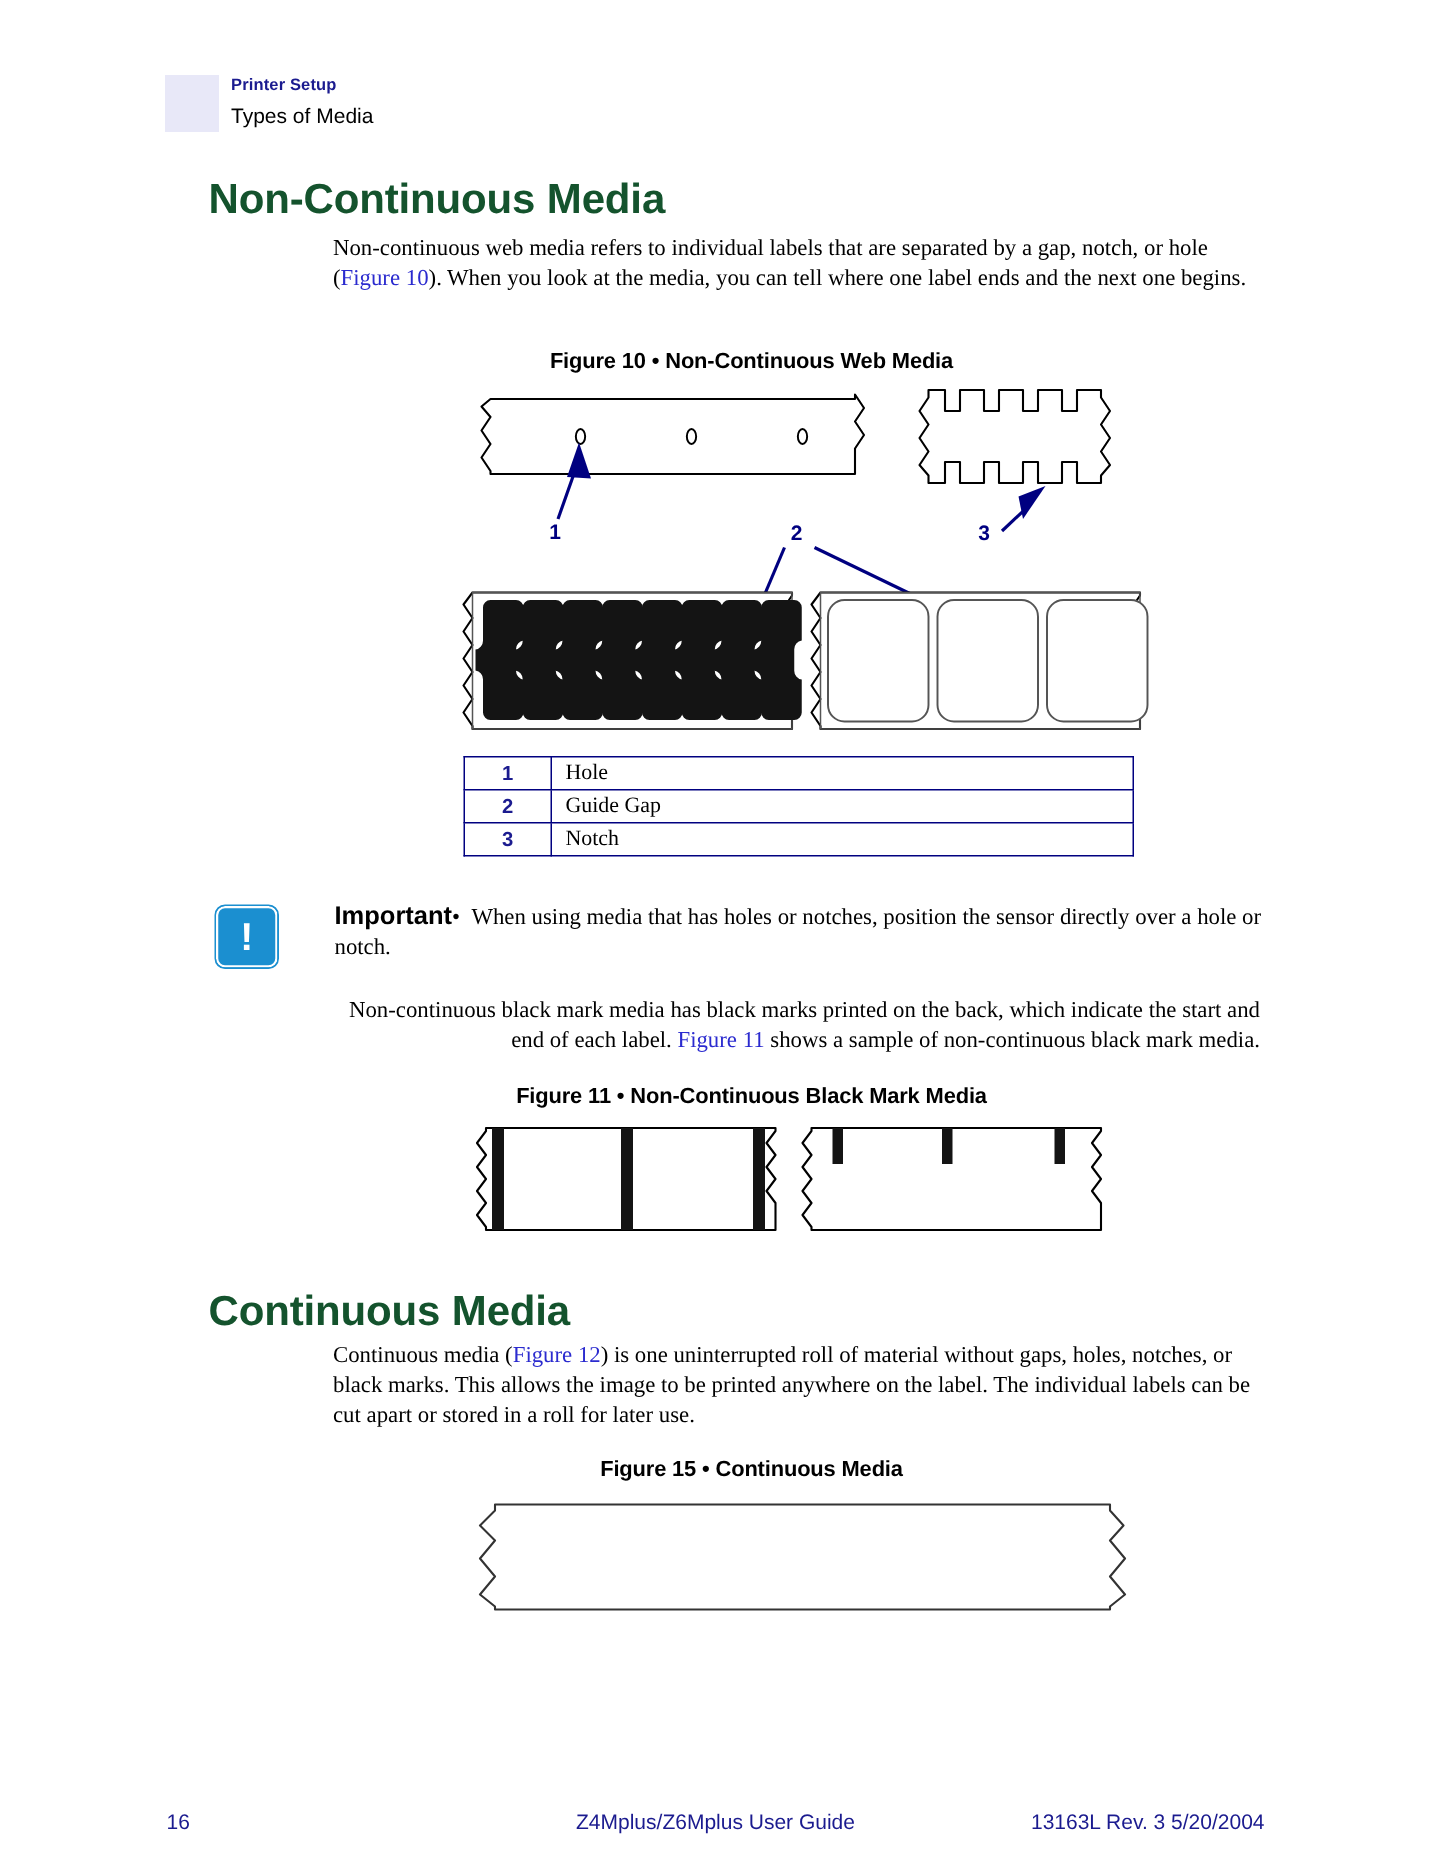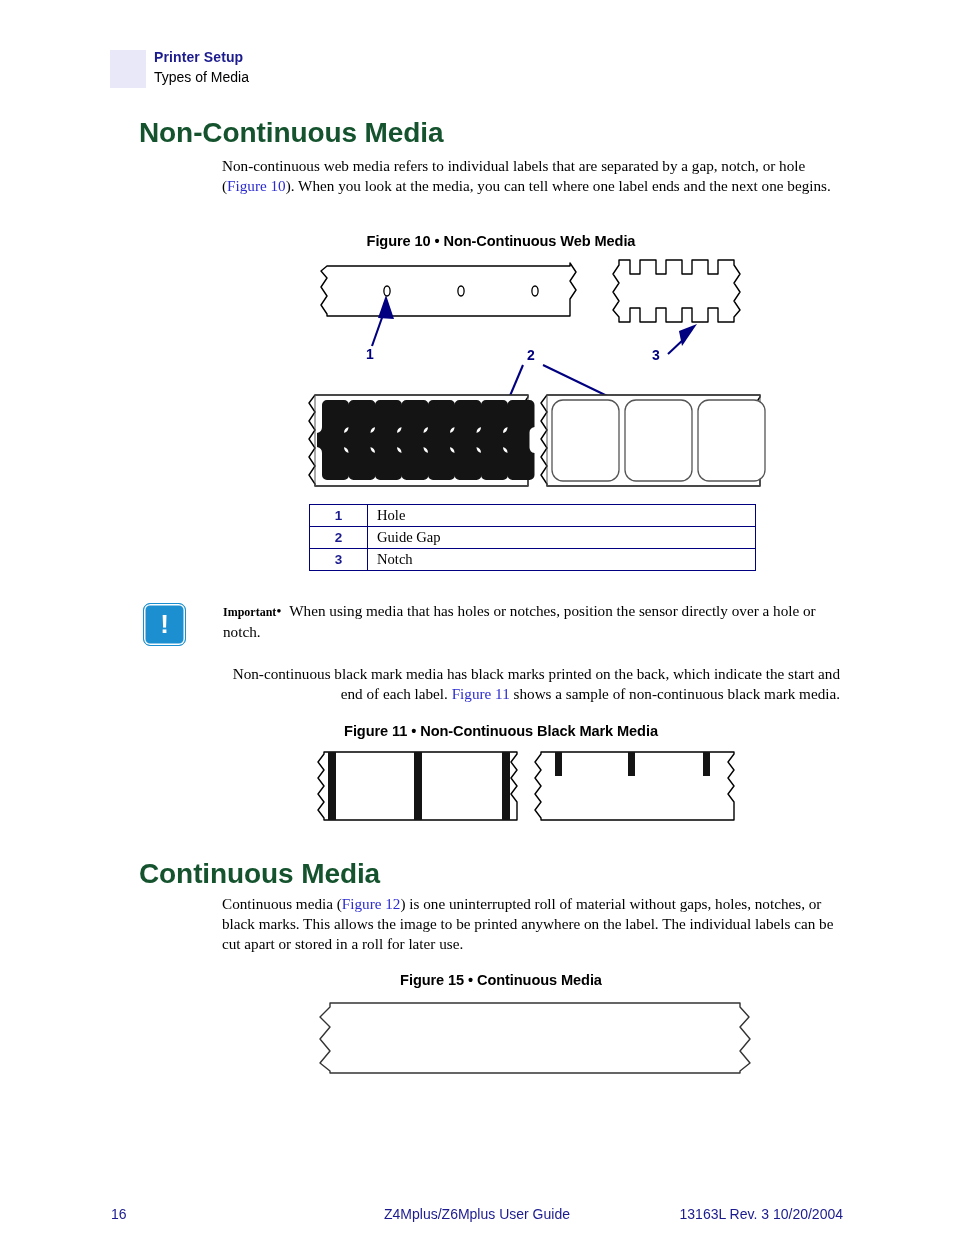--- a/index.html
+++ b/index.html
@@ -29,21 +29,21 @@
     height: 38px;
     background: #e8e8f8;
   }
   #header-text {
     position: absolute;
     left: 44px;
     top: 0;
     font-family: "Liberation Sans", sans-serif;
   }
   #header-chapter {
-    font-size: 14px;
+    font-size: 11px;
     font-weight: bold;
     color: #1b1b8f;
     letter-spacing: 0.1px;
     line-height: 19px;
   }
   #header-section {
     font-size: 14px;
     color: #000000;
     line-height: 20px;
   }
@@ -144,22 +144,22 @@
     position: absolute;
     left: 80px;
     top: 0;
     width: 620px;
     font-family: "Liberation Serif", serif;
     font-size: 15.2px;
     line-height: 20.2px;
     color: #000000;
   }
   #important-body b {
-    font-family: Liberation Serif, serif;
-    font-size: 12px;
+    font-family: Liberation Sans, sans-serif;
+    font-size: 17px;
     font-weight: bold;
   }
 
   
   #page-footer {
     position: absolute;
     left: 0;
     top: 1166px;
     width: 954px;
     height: 20px;
@@ -321,14 +321,14 @@
 <svg class="figure-svg" style="left:300px; top:995px;" width="470" height="90" viewBox="0 0 470 90">
   <g>
     <path d="M 30 8 L 440 8 L 440 12 L 449 22 L 440 32 L 450 44 L 440 56 L 450 68 L 440 76 L 440 78
              L 30 78 L 30 76 L 20 68 L 30 56 L 20 44 L 30 32 L 20 22 L 30 12 Z" fill="#ffffff" stroke="#333333" stroke-width="1.4" stroke-linejoin="round"></path>
   </g>
 </svg>
 
 <div id="page-footer">
   <span id="footer-pagenum">16</span>
   <span id="footer-guide">Z4Mplus/Z6Mplus User Guide</span>
-  <span id="footer-rev">13163L Rev. 3   10/20/2004</span>
+  <span id="footer-rev">13163L Rev. 3   5/20/2004</span>
 </div>
 
 </body></html>

